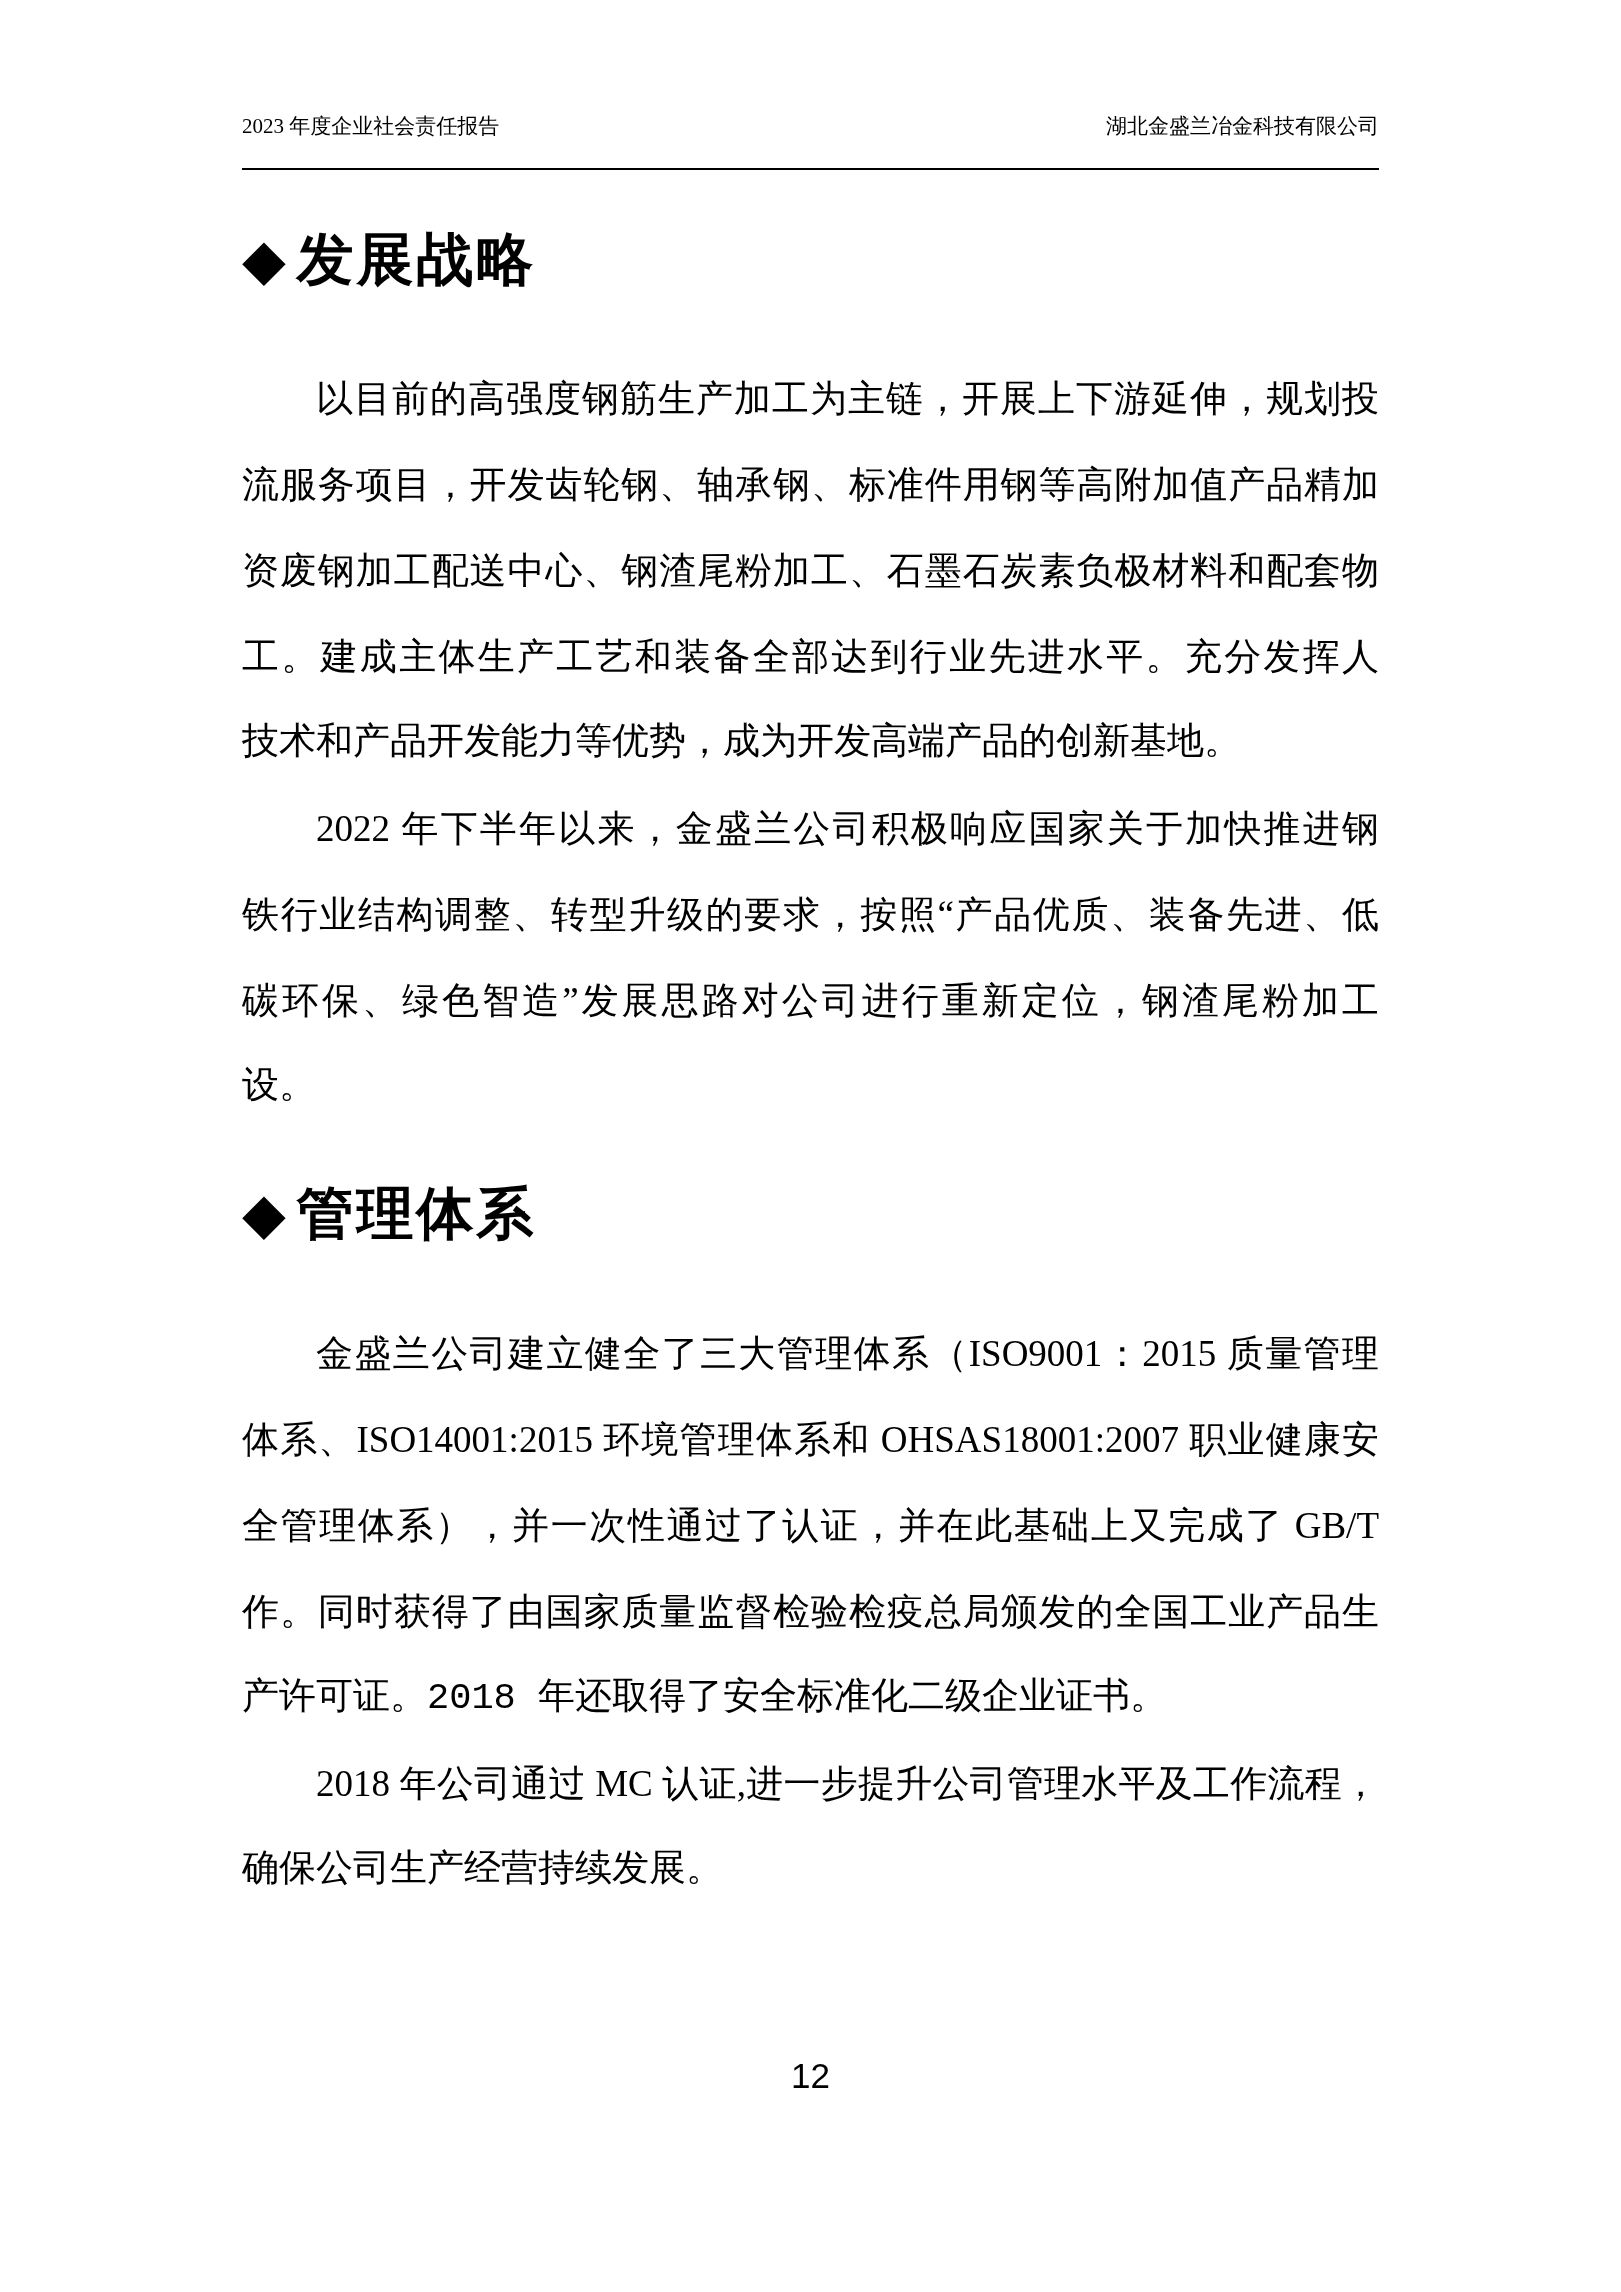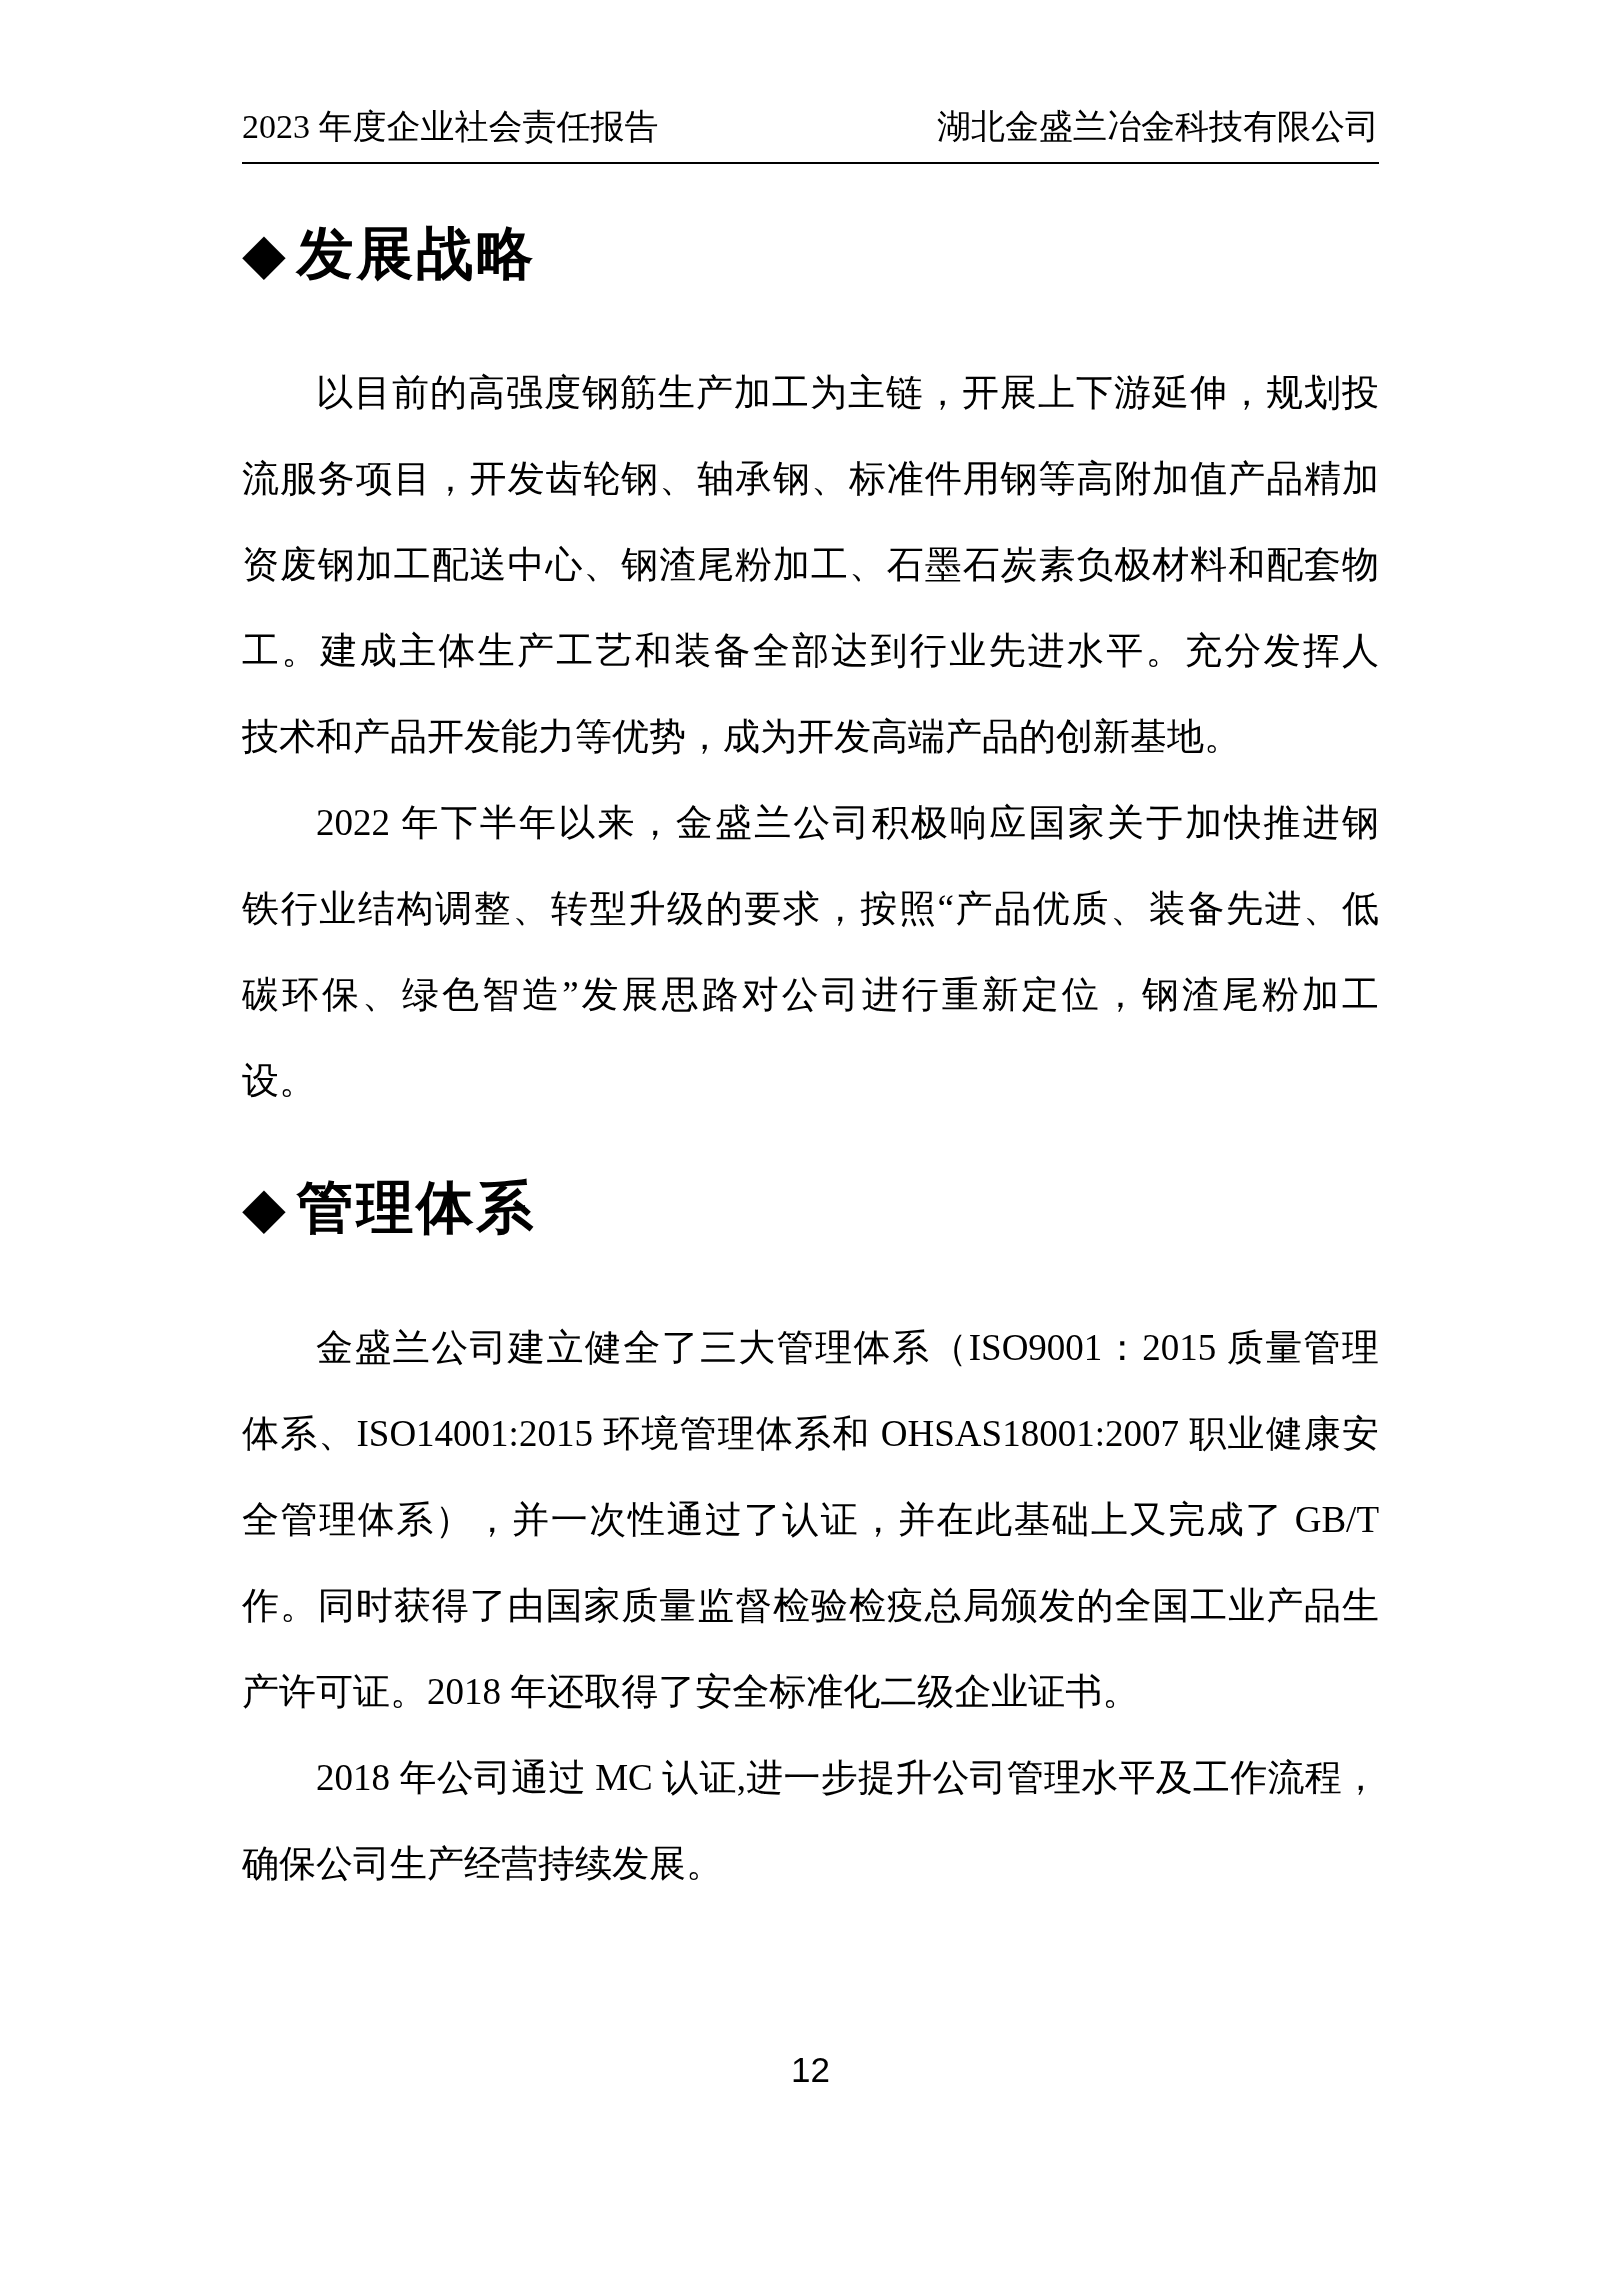--- a/index.html
+++ b/index.html
@@ -15,23 +15,23 @@
     color: #000000;
     font-family: "Liberation Serif", "DejaVu Serif", serif;
     overflow: hidden;
   }
   .doc-header {
     margin: 110px 0 0 242px;
     width: 1137px;
     display: flex;
     justify-content: space-between;
     align-items: flex-end;
-    font-size: 34px;
+    font-size: 21px;
     line-height: 33px;
-    padding-bottom: 19px;
+    padding-bottom: 25px;
     border-bottom: 2.9px solid #000000;
   }
   .section-heading {
     margin: 55px 0 0 242px;
     width: 1137px;
     font-family: "Liberation Sans", "DejaVu Sans", sans-serif;
     font-weight: bold;
     font-size: 57px;
     line-height: 69px;
     letter-spacing: 2.9px;
@@ -52,20 +52,21 @@
   .pline {
     height: 86px;
     overflow: hidden;
     text-align: justify;
     text-align-last: justify;
   }
   .pline.first { text-indent: 74px; }
   .pline.plast {
     text-align-last: left;
     text-align: left;
+    font-family: Liberation Mono, monospace;
   }
   .page-footer {
     margin-top: 147px;
     width: 1621px;
     text-align: center;
     font-family: "Liberation Sans", "DejaVu Sans", sans-serif;
     font-size: 35px;
     line-height: 31px;
   }
 </style>

